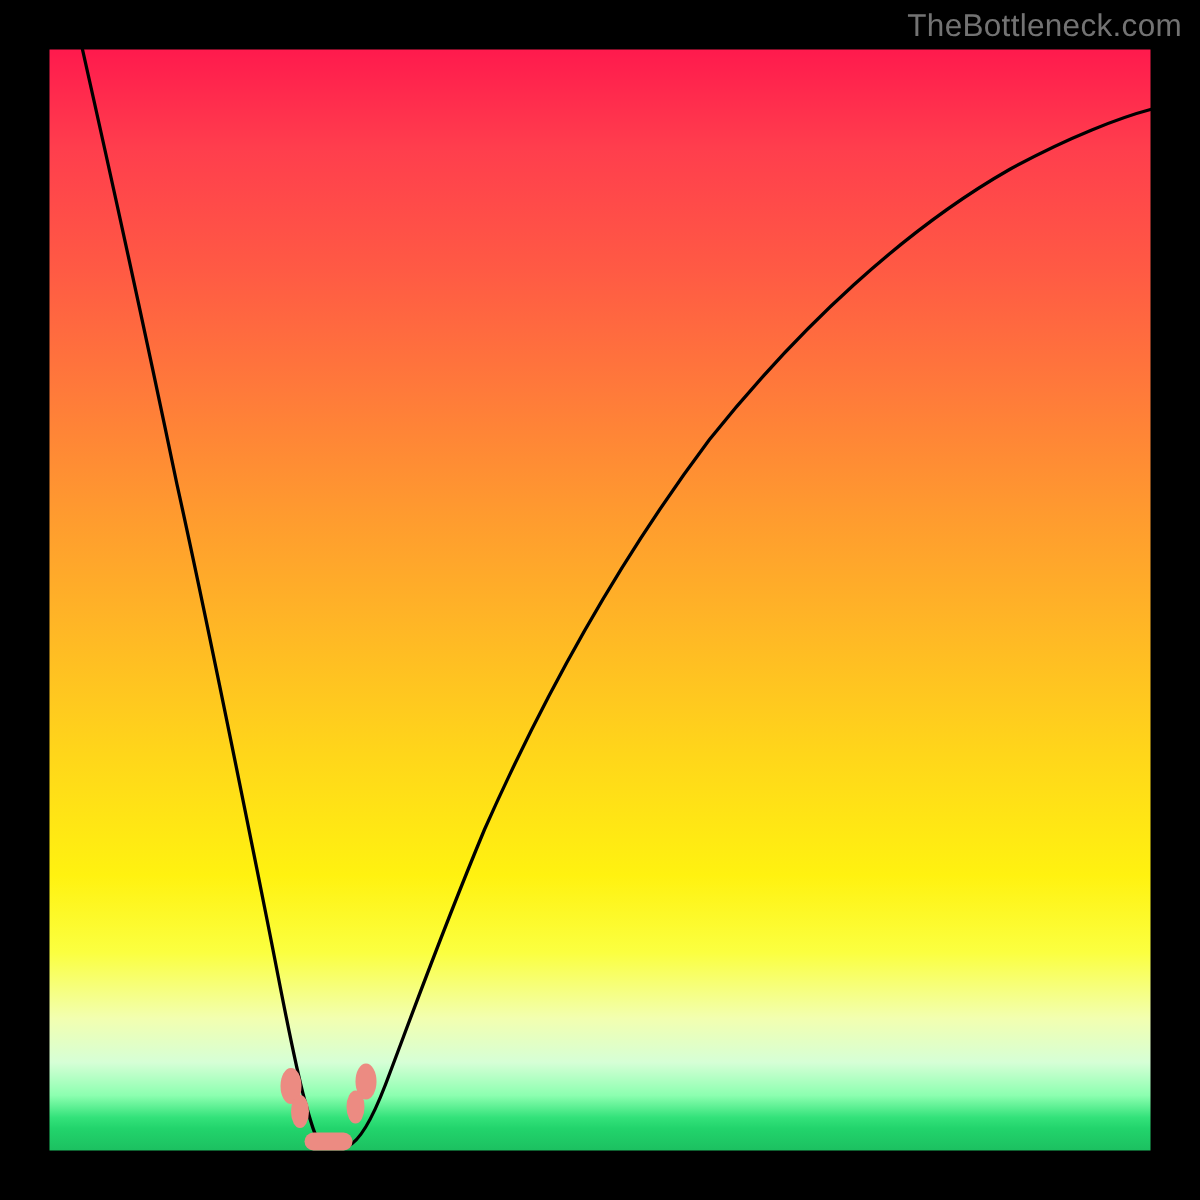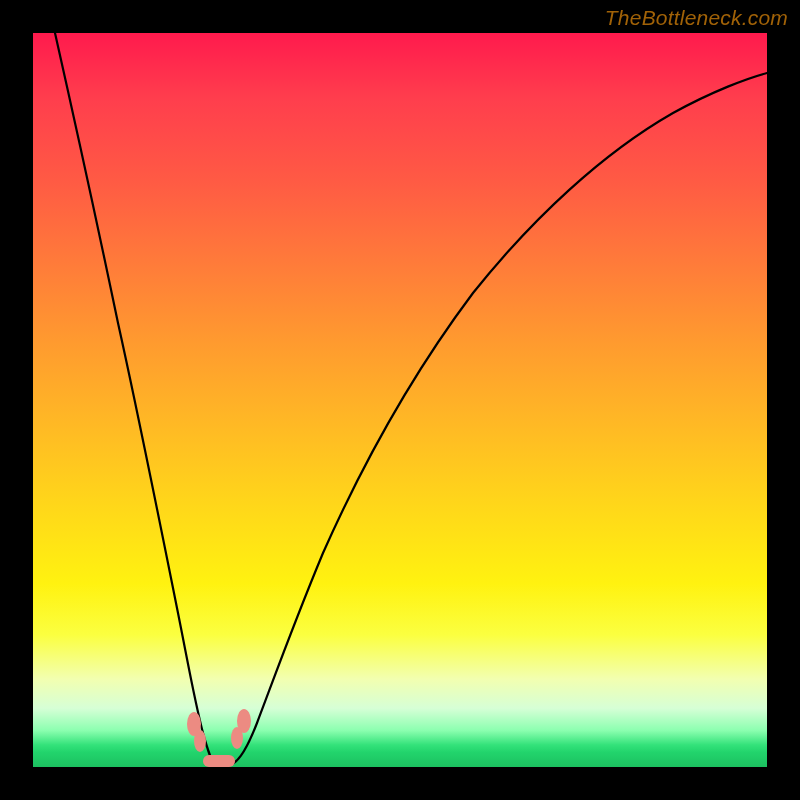--- a/index.html
+++ b/index.html
@@ -40,26 +40,25 @@
       #8cffb0 95%,
       #33e27a 97%,
       #22d46c 98%,
       #1cc060 100%
     );
   }
   .watermark {
     position: absolute;
     top: 6px;
     right: 12px;
-    color: #a16207;
+    color: #737373;
     font-size: 21px;
     font-weight: 500;
     letter-spacing: 0.2px;
     z-index: 5;
-    font-style: italic;
   }
   svg.curve {
     position: absolute;
     left: 0;
     top: 0;
     width: 734px;
     height: 734px;
     overflow: visible;
   }
   .curve-path {

